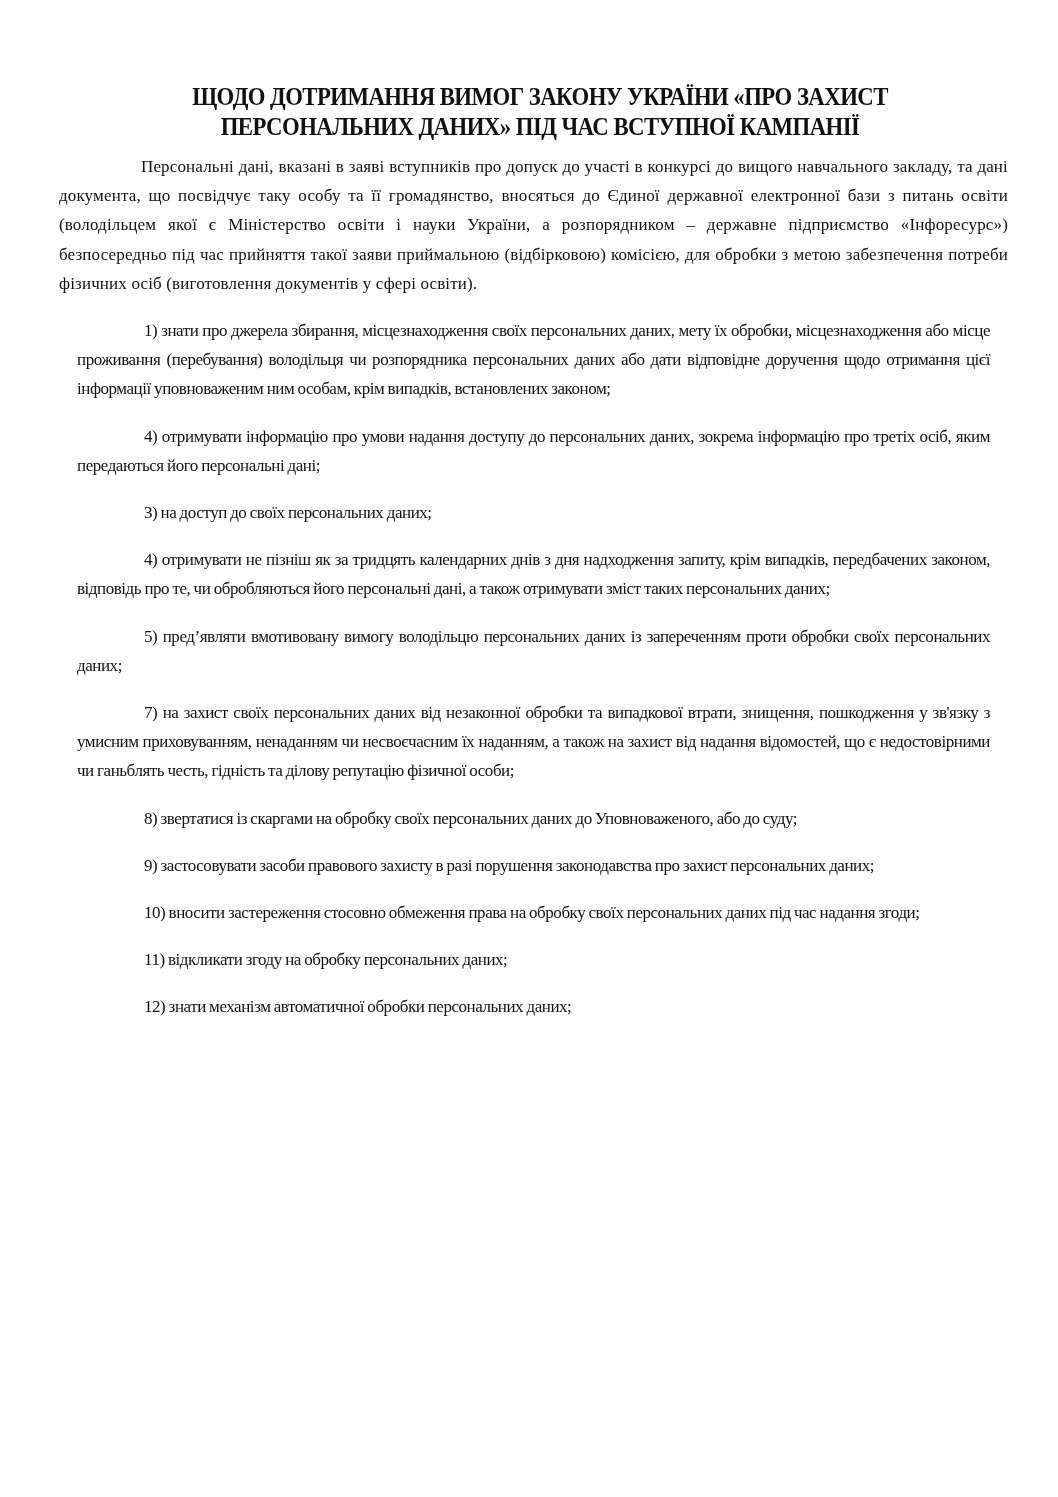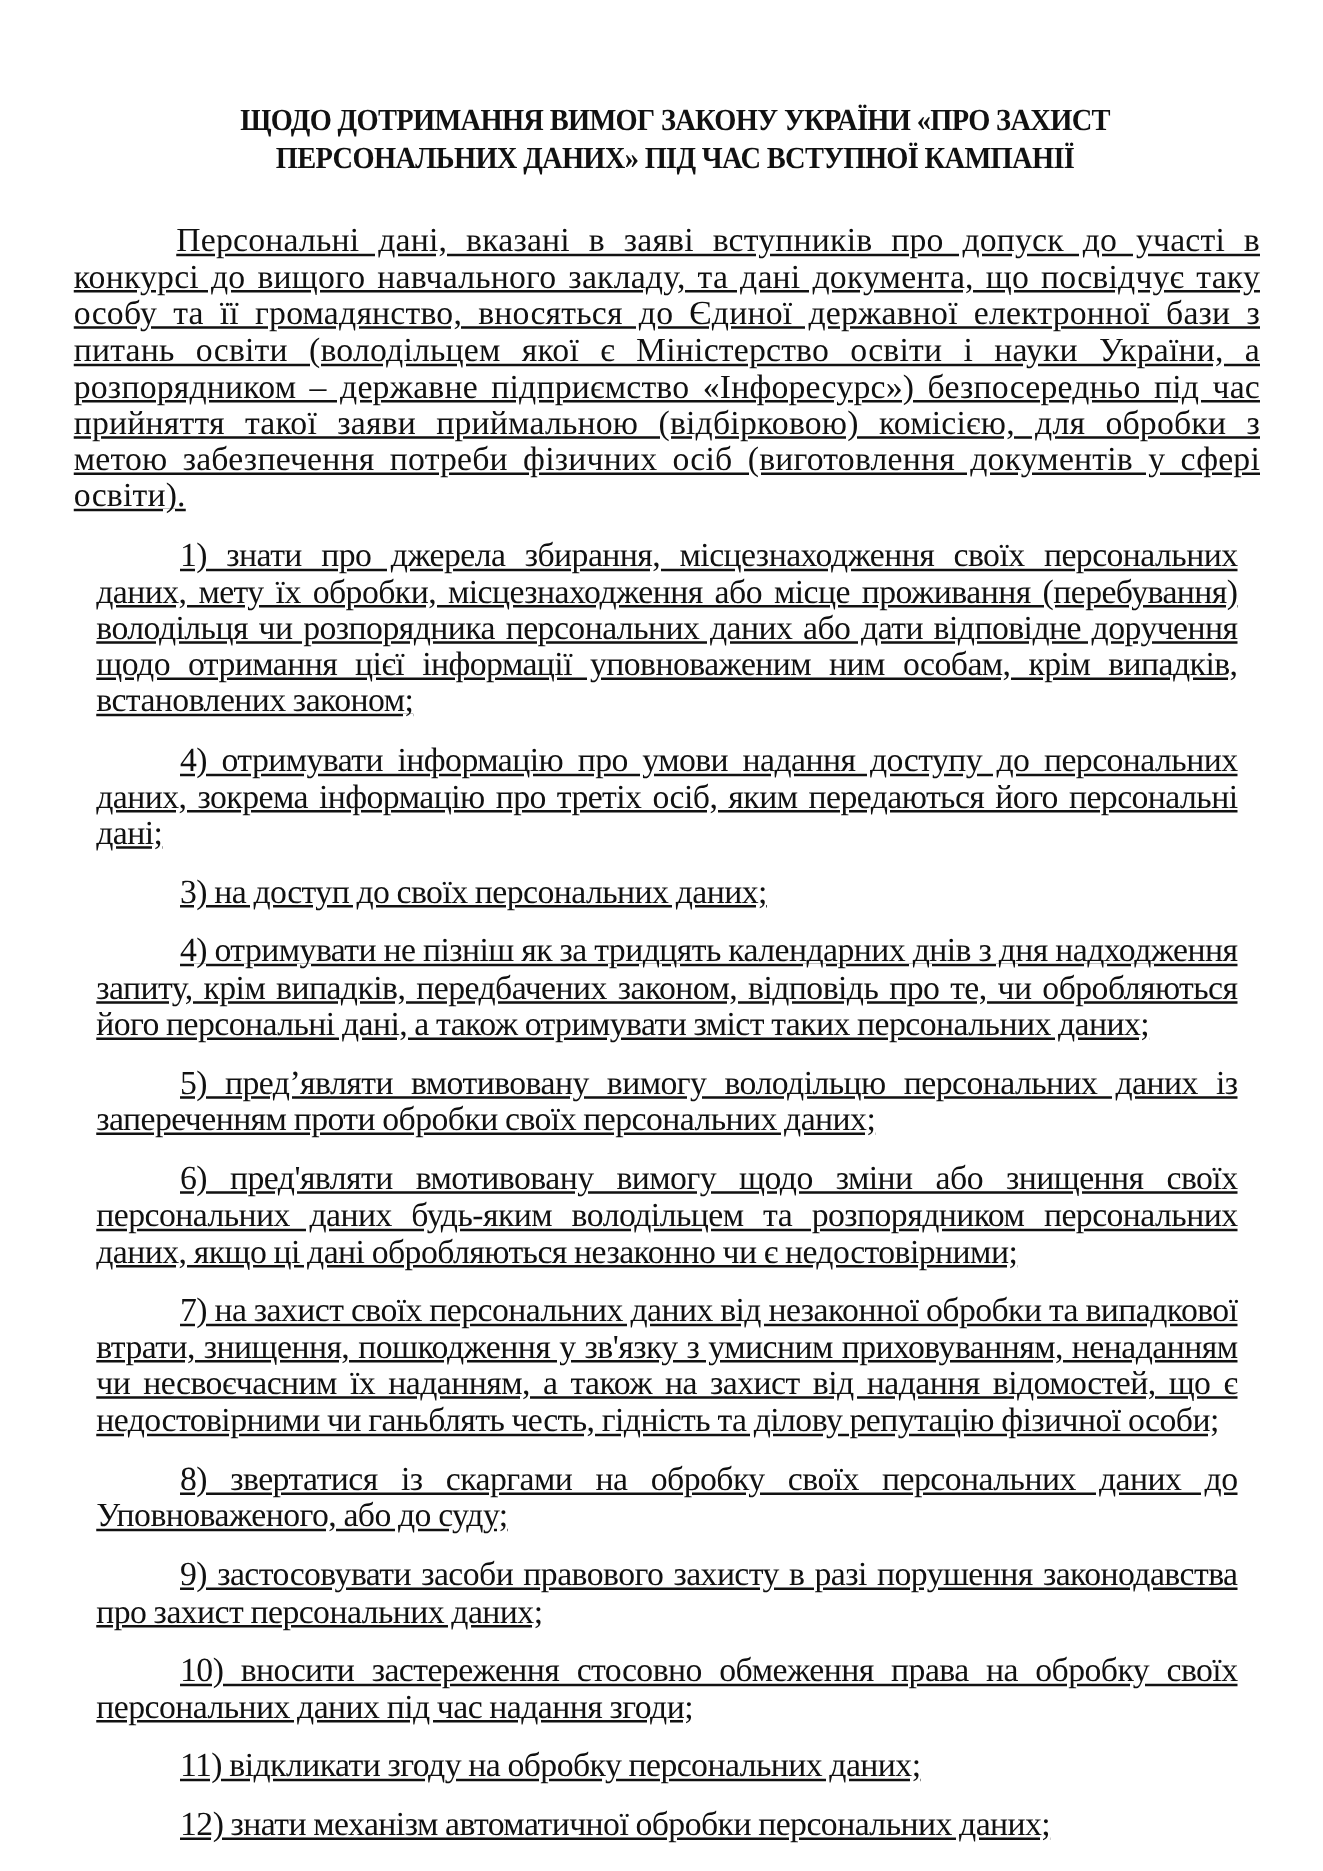--- a/index.html
+++ b/index.html
@@ -34,25 +34,24 @@
       font-size: 24.5px;
       line-height: 30px;
       letter-spacing: -0.6px;
       transform: scaleX(0.93);
       transform-origin: center top;
     }
     .title div { white-space: nowrap; }
     .body {
       position: absolute;
       left: 59px;
-      top: 178px;
+      top: 152px;
       width: 949px;
-      font-size: 27px;
+      font-size: 17px;
       line-height: 29.2px;
-      text-decoration: underline;
     }
     .para {
       margin: 0;
       text-indent: 82px;
       text-align: justify;
       text-align-last: left;
     }
     .para.wide { letter-spacing: 0.15px; }
     .para.narrow { letter-spacing: -0.35px; word-spacing: -0.5px; }
     .item {
@@ -75,21 +74,20 @@
   </div>
 
   <div class="body">
     <p class="para wide">Персональні дані, вказані в заяві вступників про допуск до участі в конкурсі до вищого навчального закладу, та дані документа, що посвідчує таку особу та її громадянство, вносяться до Єдиної державної електронної бази з питань освіти (володільцем якої є Міністерство освіти і науки України, а розпорядником – державне підприємство «Інфоресурс») безпосередньо під час прийняття такої заяви приймальною (відбірковою) комісією, для обробки з метою забезпечення потреби фізичних осіб (виготовлення документів у сфері освіти).</p>
 
     <p class="item">1) знати про джерела збирання, місцезнаходження своїх персональних даних, мету їх обробки, місцезнаходження або місце проживання (перебування) володільця чи розпорядника персональних даних або дати відповідне доручення щодо отримання цієї інформації уповноваженим ним особам, крім випадків, встановлених законом;</p>
     <p class="item gap">4) отримувати інформацію про умови надання доступу до персональних даних, зокрема інформацію про третіх осіб, яким передаються його персональні дані;</p>
     <p class="item gap">3) на доступ до своїх персональних даних;</p>
     <p class="item gap">4) отримувати не пізніш як за тридцять календарних днів з дня надходження запиту, крім випадків, передбачених законом, відповідь про те, чи обробляються його персональні дані, а також отримувати зміст таких персональних даних;</p>
     <p class="item gap">5) пред’являти вмотивовану вимогу володільцю персональних даних із запереченням проти обробки своїх персональних даних;</p>
-    <p class="item gap">6) пред'являти вмотивовану вимогу щодо зміни або знищення своїх персональних даних будь-яким володільцем та розпорядником персональних даних, якщо ці дані обробляються незаконно чи є недостовірними;</p>
     <p class="item gap">7) на захист своїх персональних даних від незаконної обробки та випадкової втрати, знищення, пошкодження у зв'язку з умисним приховуванням, ненаданням чи несвоєчасним їх наданням, а також на захист від надання відомостей, що є недостовірними чи ганьблять честь, гідність та ділову репутацію фізичної особи;</p>
     <p class="item gap">8) звертатися із скаргами на обробку своїх персональних даних до Уповноваженого, або до суду;</p>
     <p class="item gap">9) застосовувати засоби правового захисту в разі порушення законодавства про захист персональних даних;</p>
     <p class="item gap">10) вносити застереження стосовно обмеження права на обробку своїх персональних даних під час надання згоди;</p>
     <p class="item gap">11) відкликати згоду на обробку персональних даних;</p>
     <p class="item gap">12) знати механізм автоматичної обробки персональних даних;</p>
   </div>
 </div>
 
 </body></html>

